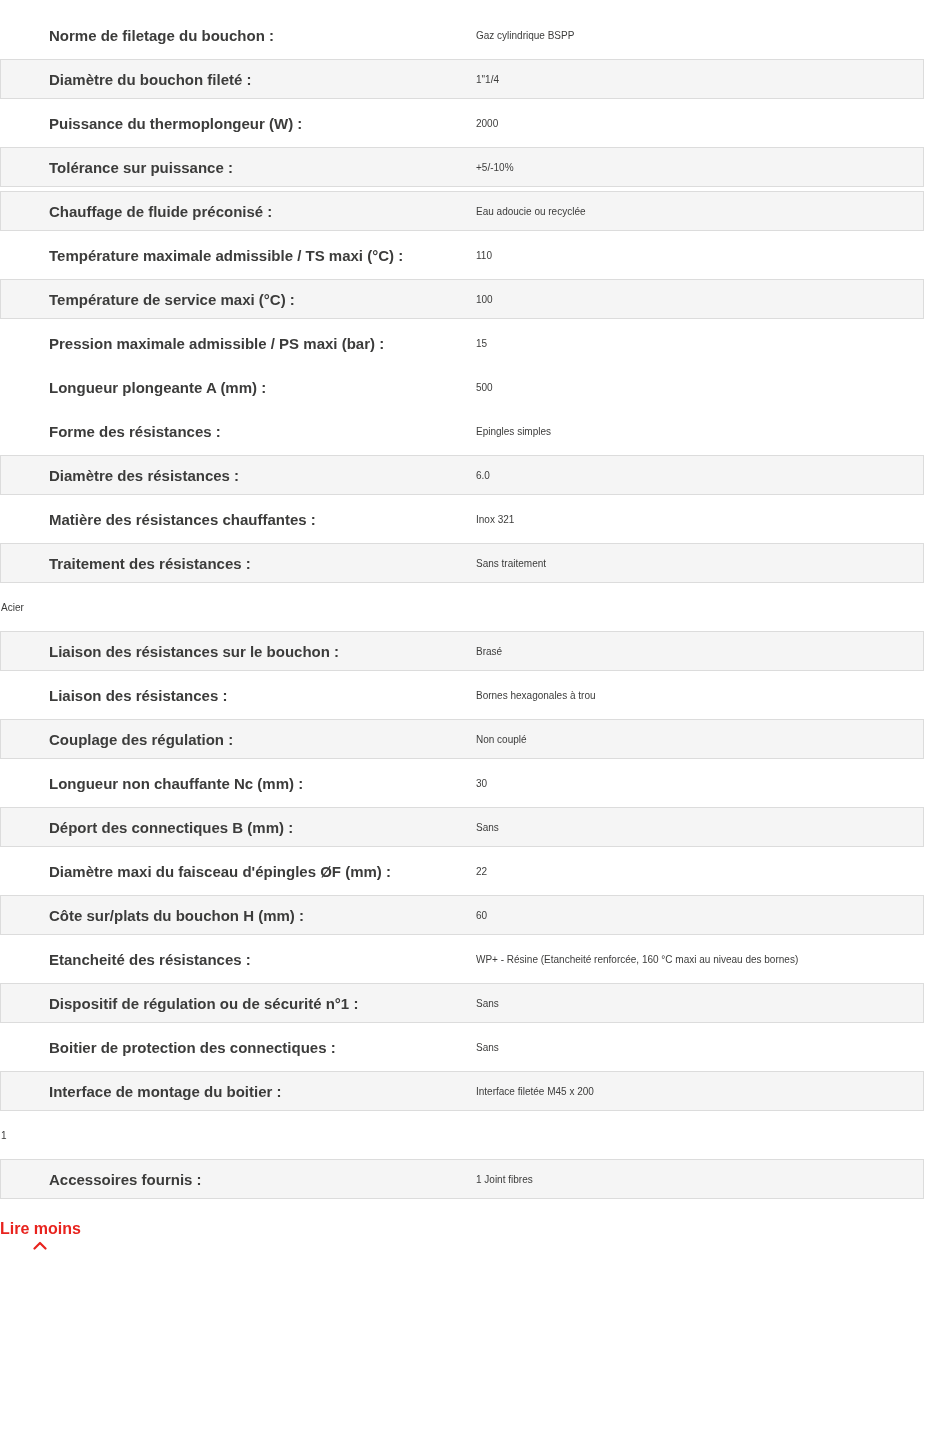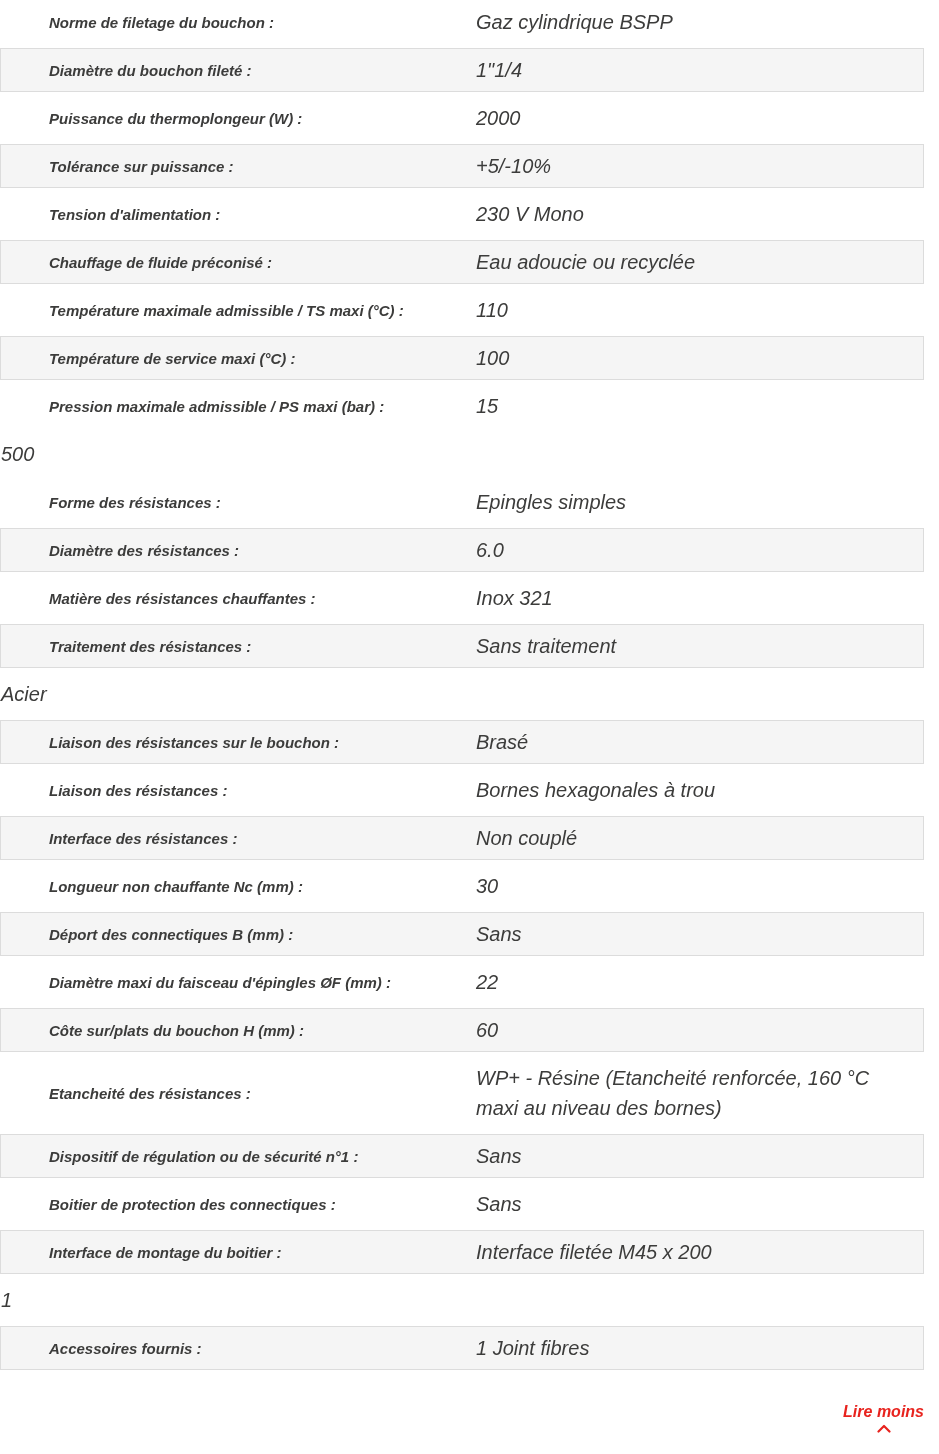--- a/index.html
+++ b/index.html
@@ -3,21 +3,21 @@
 <meta charset="utf-8">
 <style>
   :root { --accent: #e8231e; --text: #3c3c3b; --stripe-bg: #f5f5f5; --stripe-border: #dcdcdc; }
   * { box-sizing: border-box; }
   html, body { margin: 0; padding: 0; background: #ffffff; }
   body {
     width: 939px;
     font-family: "Liberation Sans", "DejaVu Sans", sans-serif;
     color: var(--text);
   }
-  .page { width: 924px; padding-top: 0; font-style: italic; }
+  .page { width: 924px; padding-top: 15px; }
   .spec-table { width: 100%; }
   .row {
     display: flex;
     align-items: center;
     min-height: 40px;
     margin-bottom: 4px;
     padding: 6px 0;
     border: 1px solid transparent;
     background: transparent;
   }
@@ -30,27 +30,27 @@
     flex: 0 0 475px;
     padding-left: 48px;
     padding-right: 12px;
     font-size: 15px;
     font-weight: 700;
     line-height: 1.4;
   }
   .spec-value {
     flex: 1 1 auto;
     padding-right: 52px;
-    font-size: 20px;
+    font-size: 10px;
     font-weight: 400;
     line-height: 1.5;
   }
   .footer {
-    margin-top: 32px;
-    text-align: right;
+    margin-top: 20px;
+    text-align: left;
   }
   .toggle-link {
     display: inline-block;
     color: var(--accent);
     font-size: 16px;
     font-weight: 700;
     text-decoration: none;
     cursor: pointer;
     line-height: 1.2;
   }
@@ -80,24 +80,20 @@
     <div class="row">
       <div class="spec-label">Puissance du thermoplongeur (W) :</div>
       <div class="spec-value">2000</div>
     </div>
 
     <div class="row striped">
       <div class="spec-label">Tolérance sur puissance :</div>
       <div class="spec-value">+5/-10%</div>
     </div>
 
-    <div class="row">
-      <div class="spec-label">Tension d'alimentation :</div>
-      <div class="spec-value">230 V Mono</div>
-    </div>
 
     <div class="row striped">
       <div class="spec-label">Chauffage de fluide préconisé :</div>
       <div class="spec-value">Eau adoucie ou recyclée</div>
     </div>
 
     <div class="row">
       <div class="spec-label">Température maximale admissible / TS maxi (°C) :</div>
       <div class="spec-value">110</div>
     </div>
@@ -107,20 +103,21 @@
       <div class="spec-value">100</div>
     </div>
 
     <div class="row">
       <div class="spec-label">Pression maximale admissible / PS maxi (bar) :</div>
       <div class="spec-value">15</div>
     </div>
 
 
     <div class="row">
+      <div class="spec-label">Longueur plongeante A (mm) :</div>
       <div class="spec-value">500</div>
     </div>
 
 
     <div class="row">
       <div class="spec-label">Forme des résistances :</div>
       <div class="spec-value">Epingles simples</div>
     </div>
 
     <div class="row striped">
@@ -146,21 +143,21 @@
       <div class="spec-label">Liaison des résistances sur le bouchon :</div>
       <div class="spec-value">Brasé</div>
     </div>
 
     <div class="row">
       <div class="spec-label">Liaison des résistances :</div>
       <div class="spec-value">Bornes hexagonales à trou</div>
     </div>
 
     <div class="row striped">
-      <div class="spec-label">Interface des résistances :</div>
+      <div class="spec-label">Couplage des régulation :</div>
       <div class="spec-value">Non couplé</div>
     </div>
 
     <div class="row">
       <div class="spec-label">Longueur non chauffante Nc (mm) :</div>
       <div class="spec-value">30</div>
     </div>
 
     <div class="row striped">
       <div class="spec-label">Déport des connectiques B (mm) :</div>

